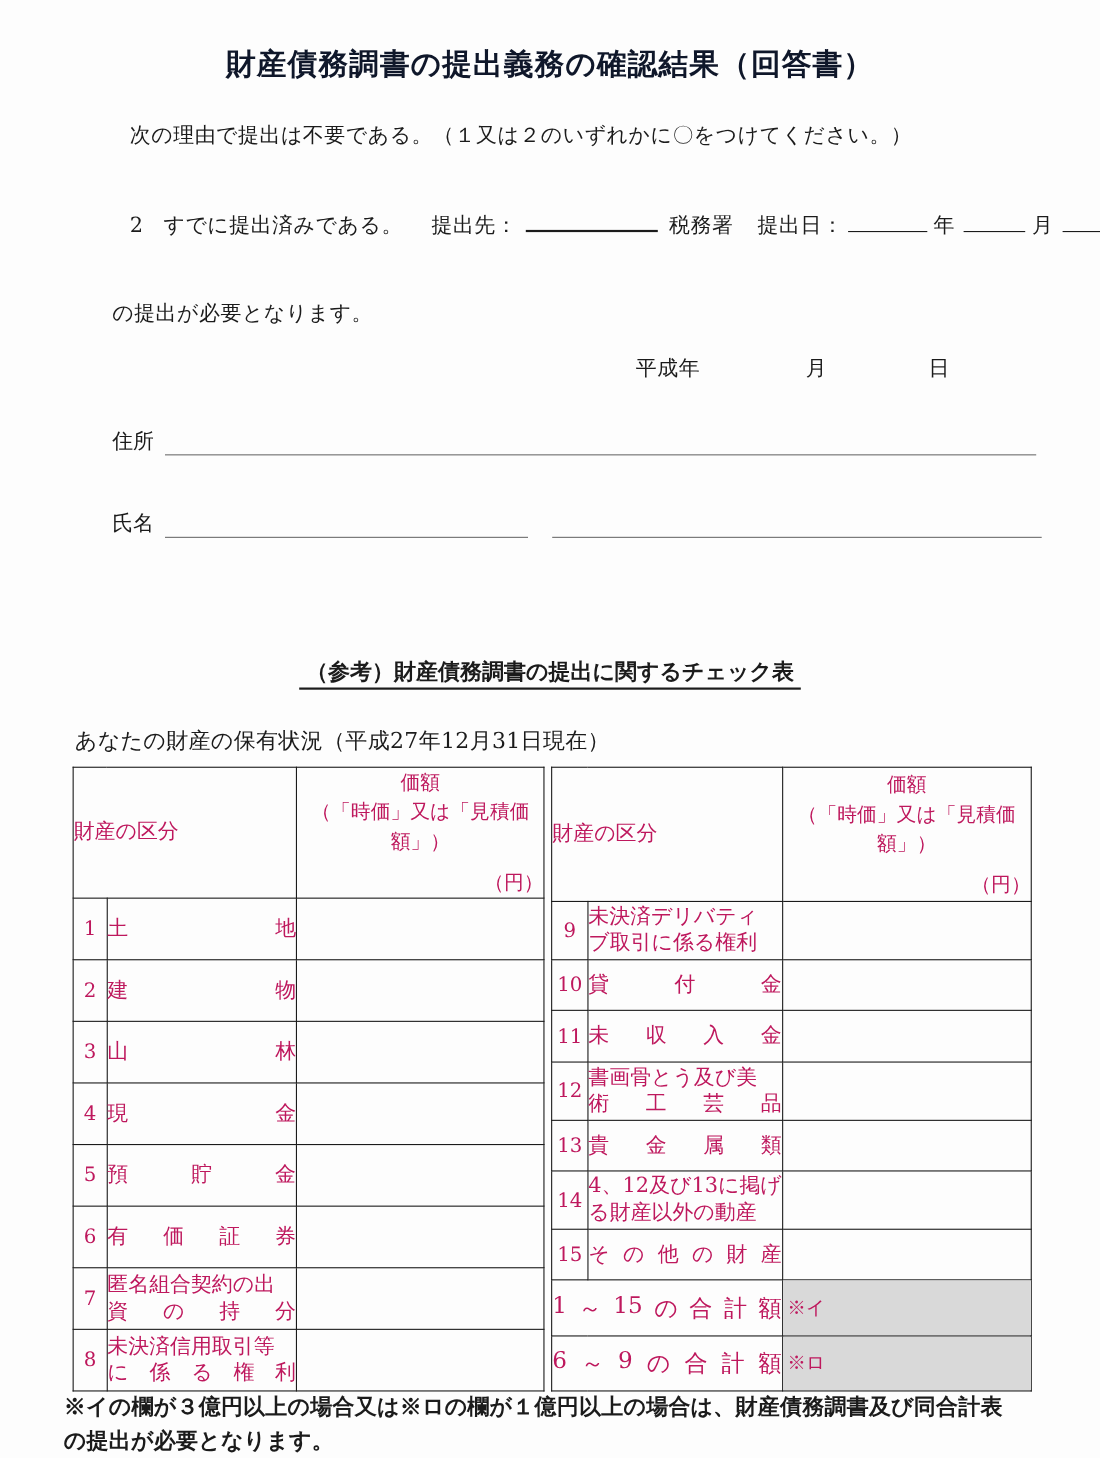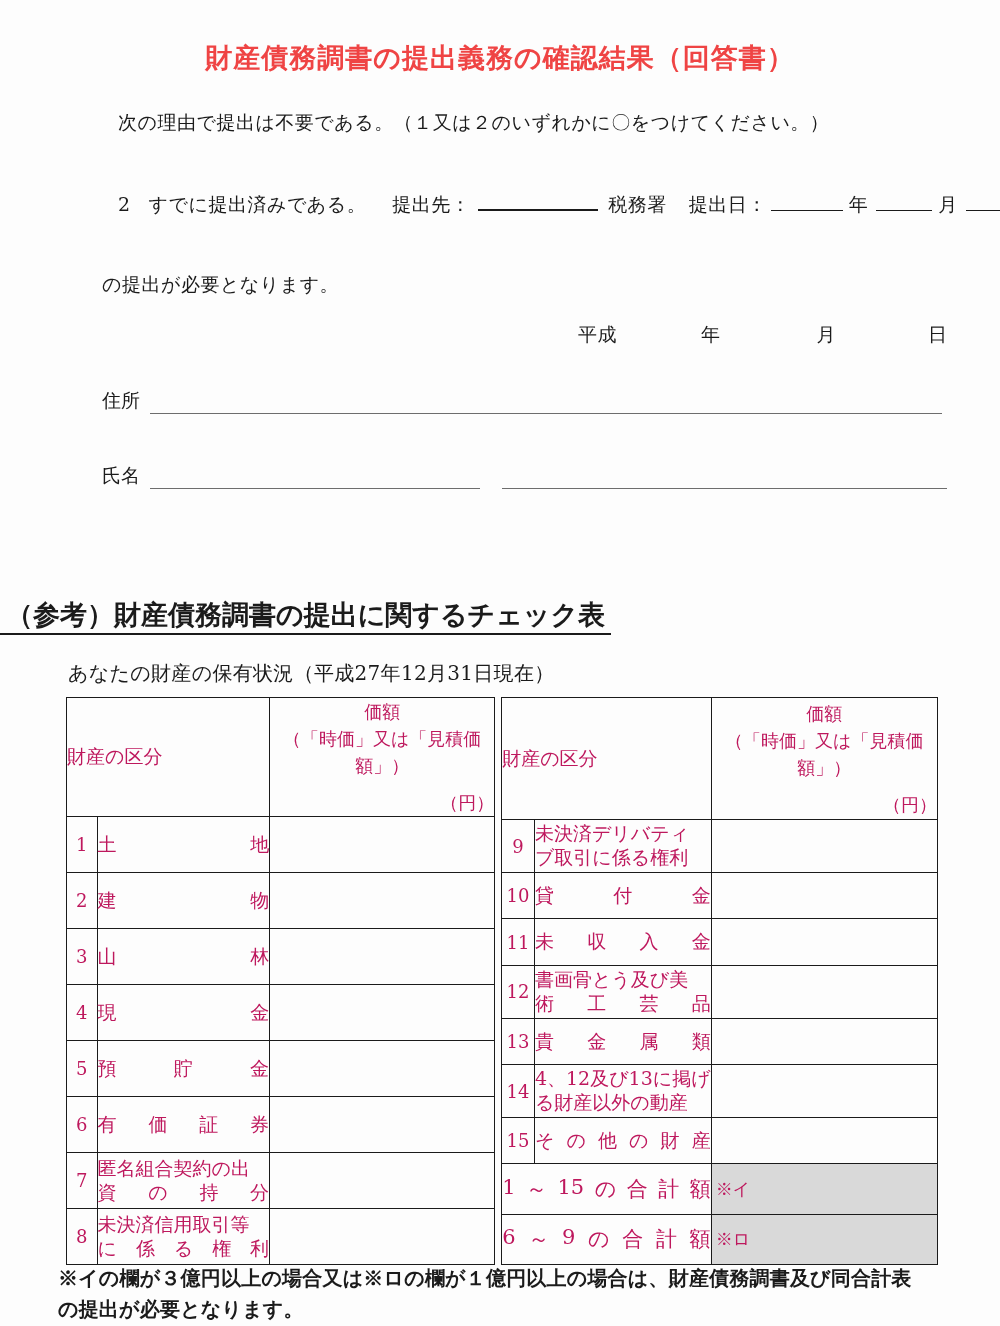--- a/index.html
+++ b/index.html
@@ -25,21 +25,21 @@
   
   .doc-title {
     position: absolute;
     top: 40px;
     left: 0;
     width: 1000px;
     text-align: center;
     font-size: 27px;
     font-weight: bold;
     letter-spacing: 1px;
-    color: #ef4444;
+    color: #0f172a;
   }
 
   
   .intro-lead {
     position: absolute;
     top: 110px;
     left: 118px;
     font-size: 19px;
     letter-spacing: 0.5px;
   }
@@ -107,21 +107,21 @@
 
   
   .date-line {
     position: absolute;
     top: 322px;
     left: 578px;
     font-size: 19px;
     letter-spacing: 0.5px;
     white-space: nowrap;
   }
-  .date-line .era { margin-right: 84px; }
+  .date-line .era { }
   .date-line .yy { margin-right: 96px; }
   .date-line .mm { margin-right: 92px; }
 
   
   .addr-row {
     position: absolute;
     top: 388px;
     left: 102px;
     width: 840px;
     font-size: 19px;
@@ -159,22 +159,22 @@
     border-bottom: 1.3px solid #6d6d6d;
     height: 20px;
   }
 
   
   .ref-heading {
     position: absolute;
     top: 597px;
     left: 0;
     width: 1000px;
-    text-align: left;
-    font-size: 27px;
+    text-align: center;
+    font-size: 20px;
     font-weight: bold;
   }
   .ref-heading span {
     border-bottom: 2px solid #1b1b1b;
     padding: 0 6px 3px 6px;
   }
 
   .holdings-line {
     position: absolute;
     top: 660px;

